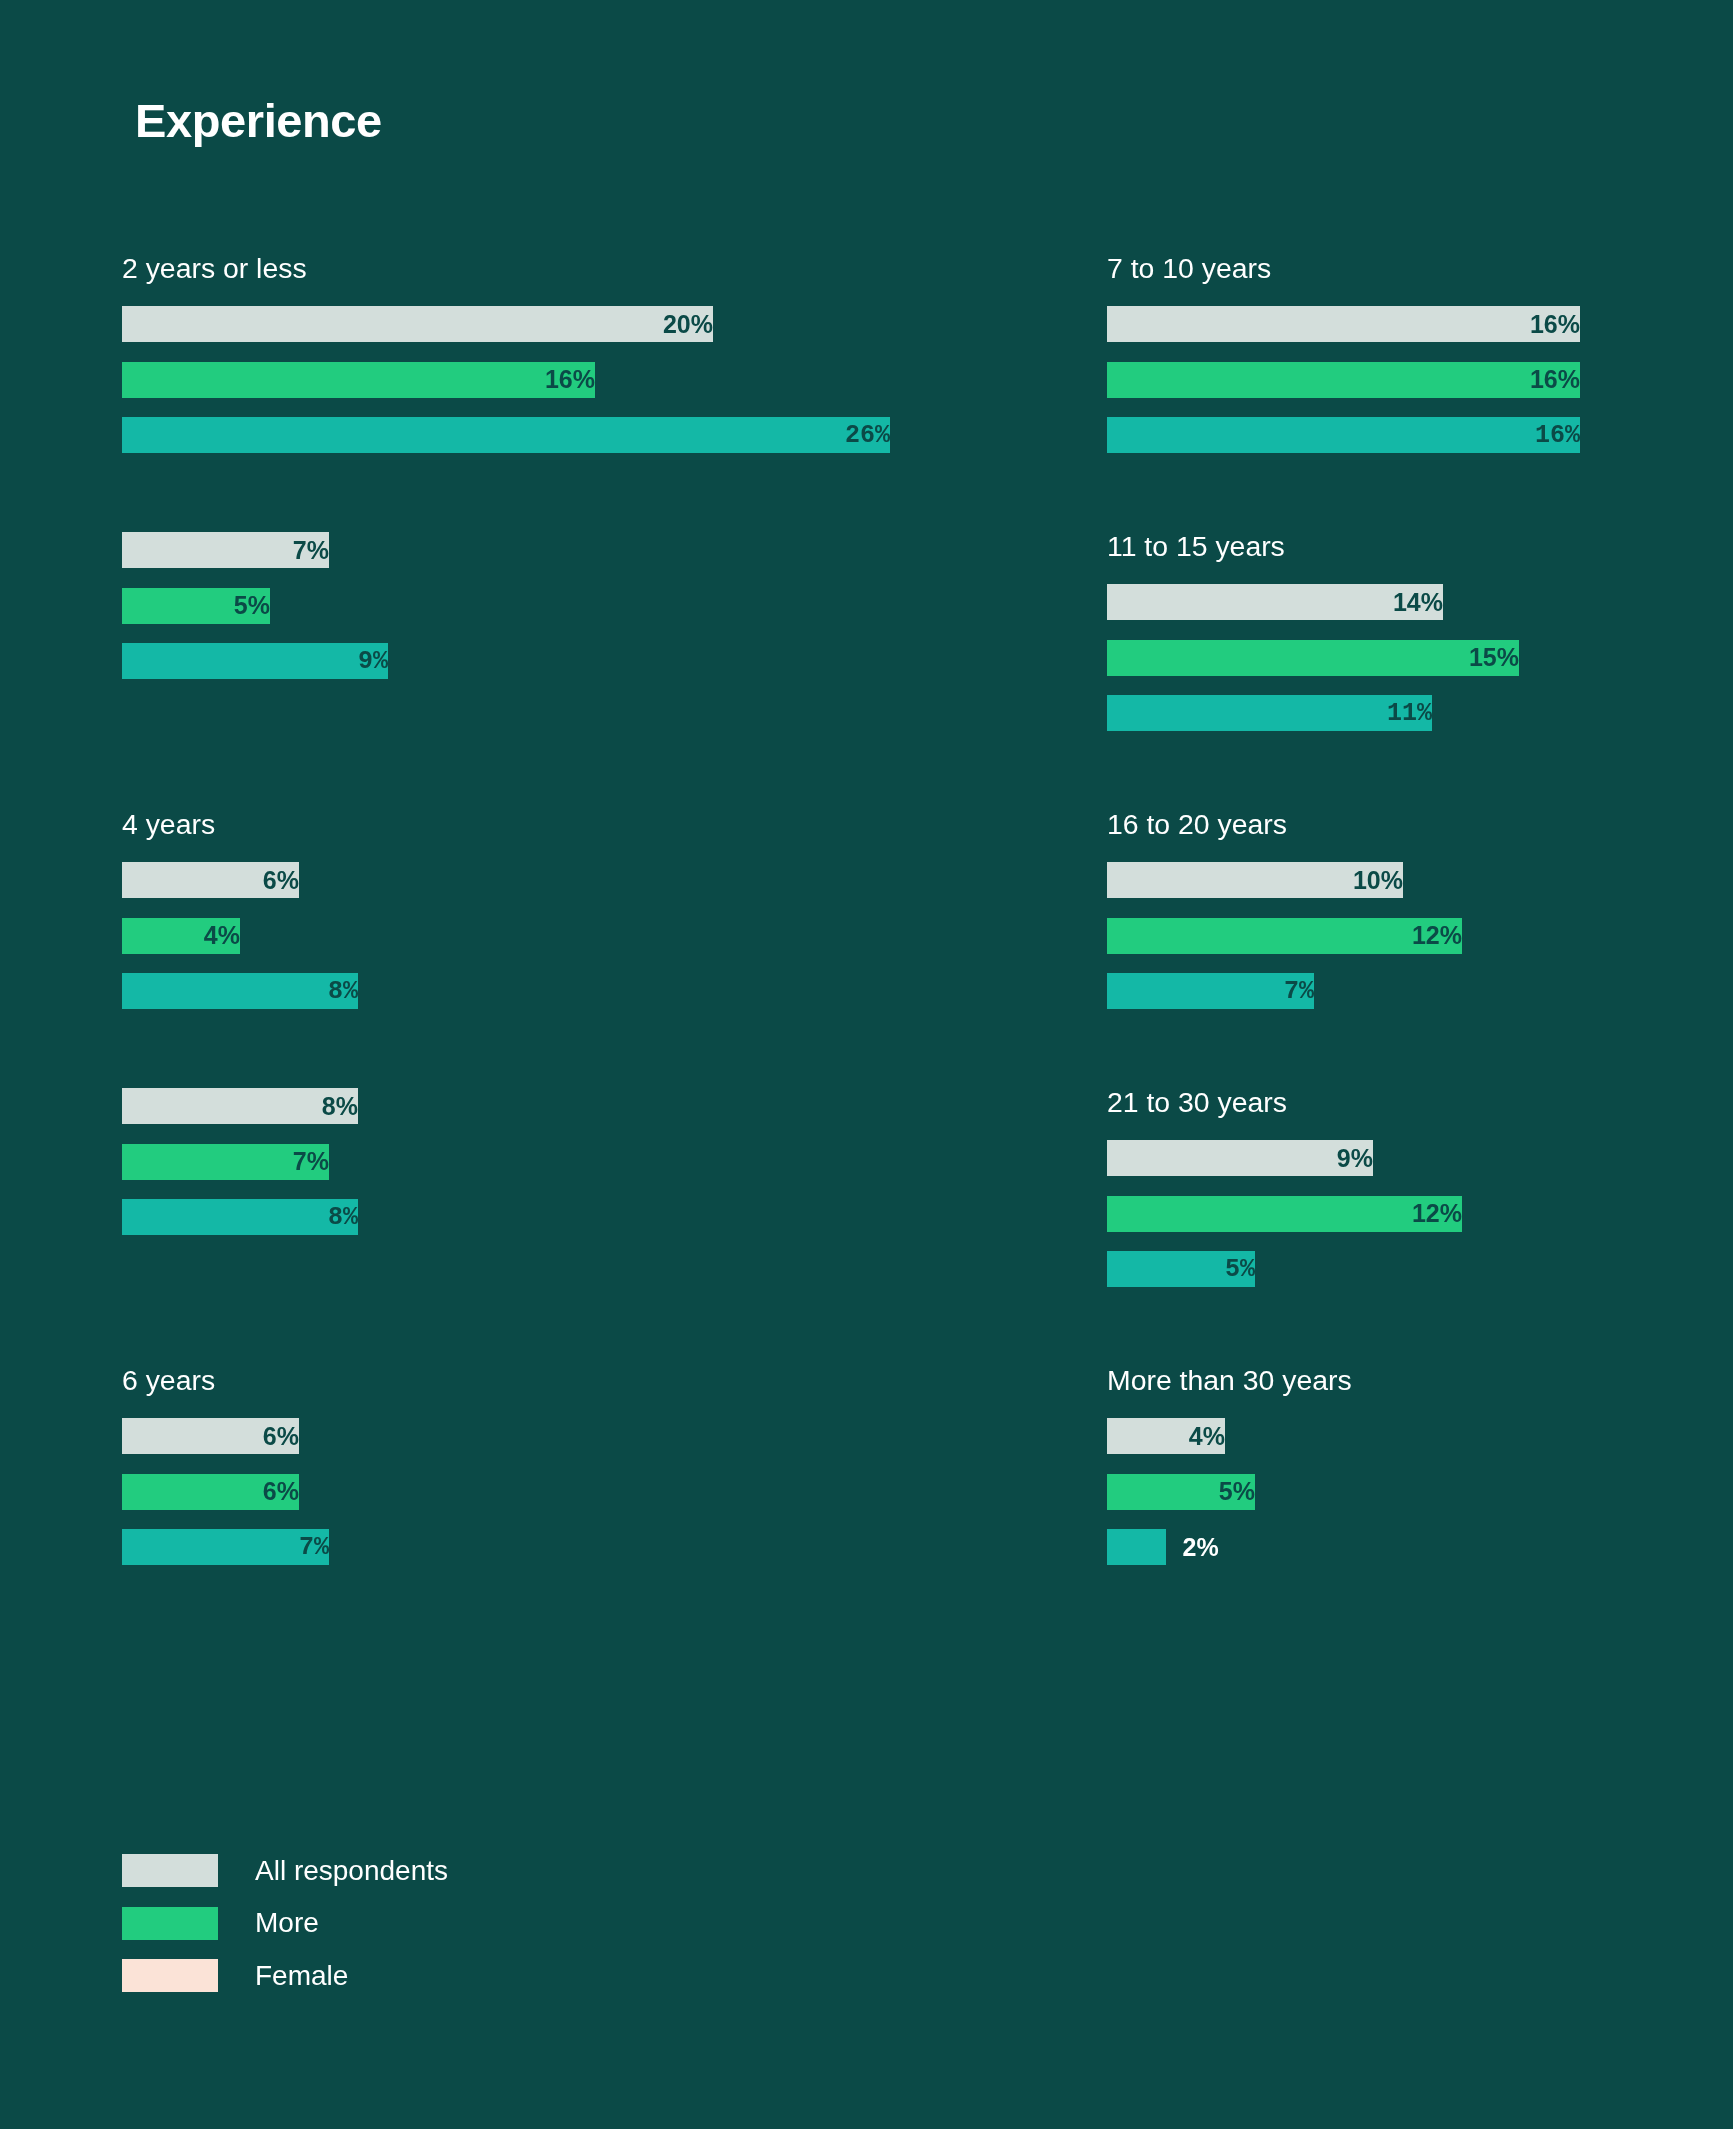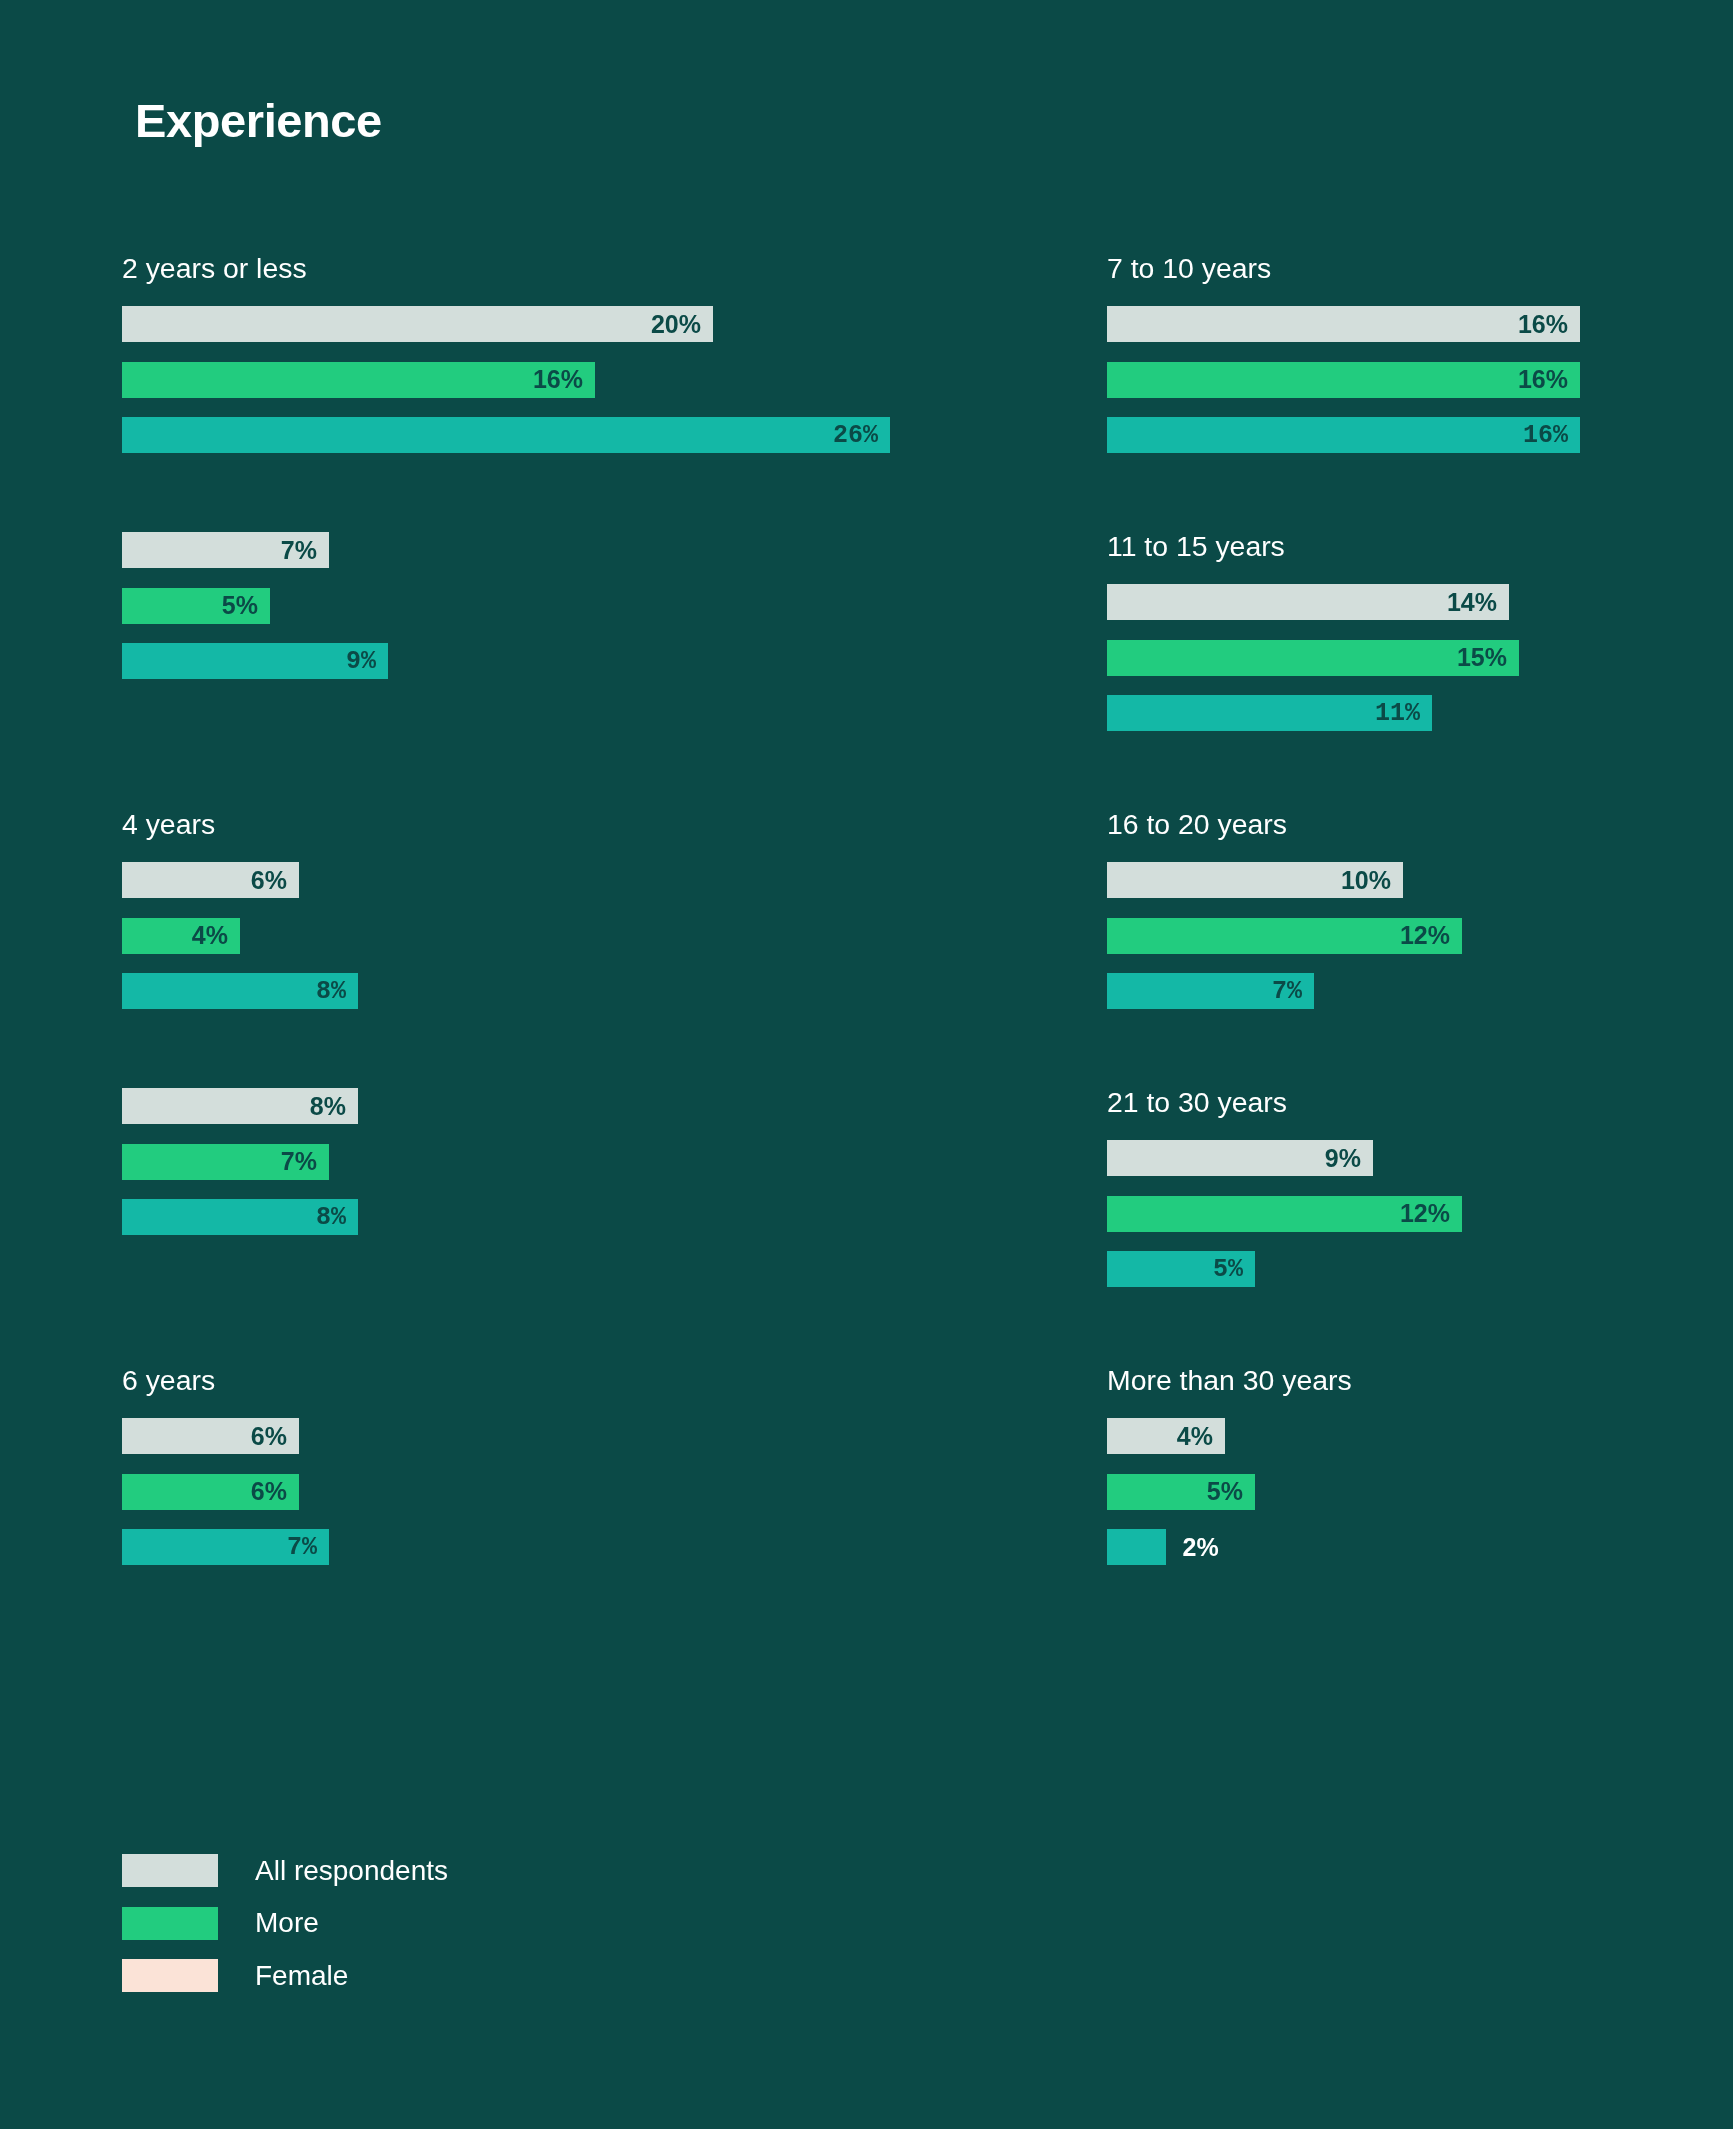--- a/index.html
+++ b/index.html
@@ -77,21 +77,20 @@
     display: flex;
     align-items: center;
     justify-content: flex-end;
     flex: 0 0 auto;
   }
 
   .bar-value {
     font-size: 25px;
     font-weight: 700;
     color: #0b4a47;
-    padding-right: 12px;
     line-height: 1;
     white-space: nowrap;
   }
 
   .bar-value-outside {
     font-size: 25px;
     font-weight: 700;
     color: #ffffff;
     padding-left: 16.5px;
     line-height: 1;
@@ -243,21 +242,21 @@
           </div>
           <div class="bar-row">
             <div class="bar series-female" style="width: 473px;">
               <span class="bar-value">16%</span>
             </div>
           </div>
         </div>
         <div class="group">
           <div class="group-label">11 to 15 years</div>
           <div class="bar-row">
-            <div class="bar series-all" style="width: 402px;">
+            <div class="bar series-all" style="width: 336px;">
               <span class="bar-value">14%</span>
             </div>
           </div>
           <div class="bar-row">
             <div class="bar series-male" style="width: 412px;">
               <span class="bar-value">15%</span>
             </div>
           </div>
           <div class="bar-row">
             <div class="bar series-female" style="width: 325px;">

